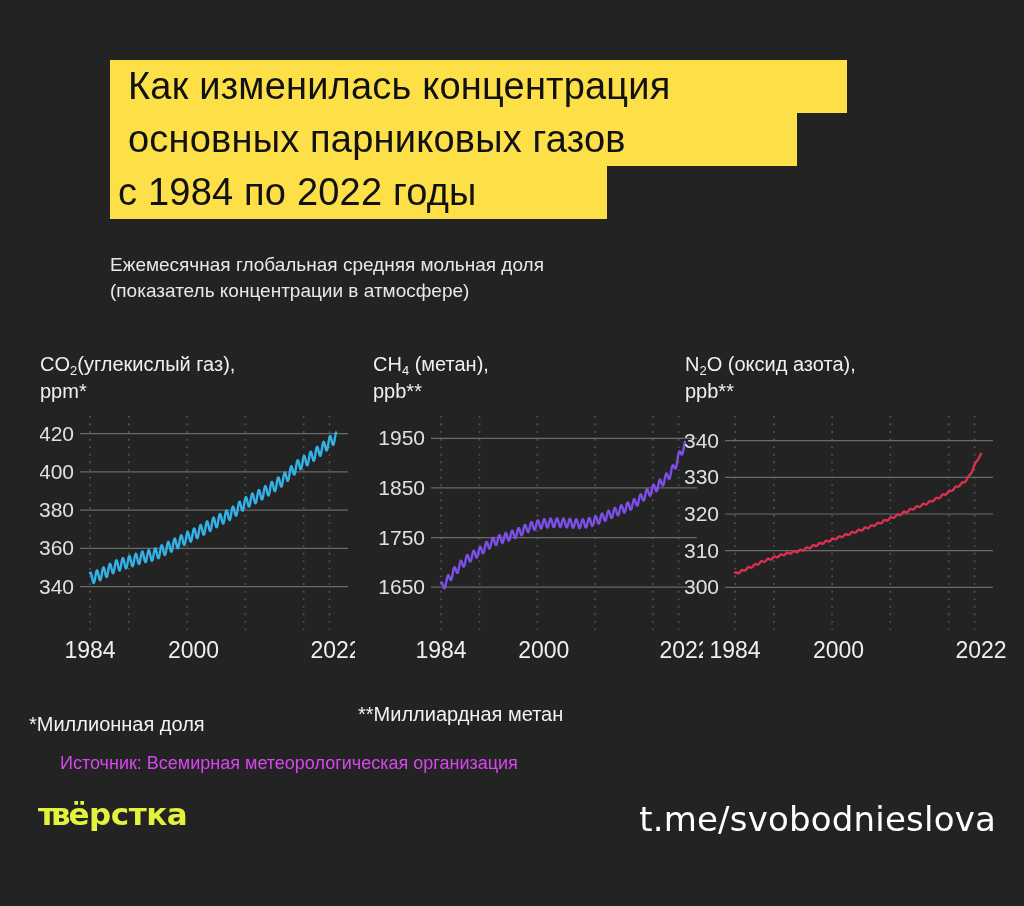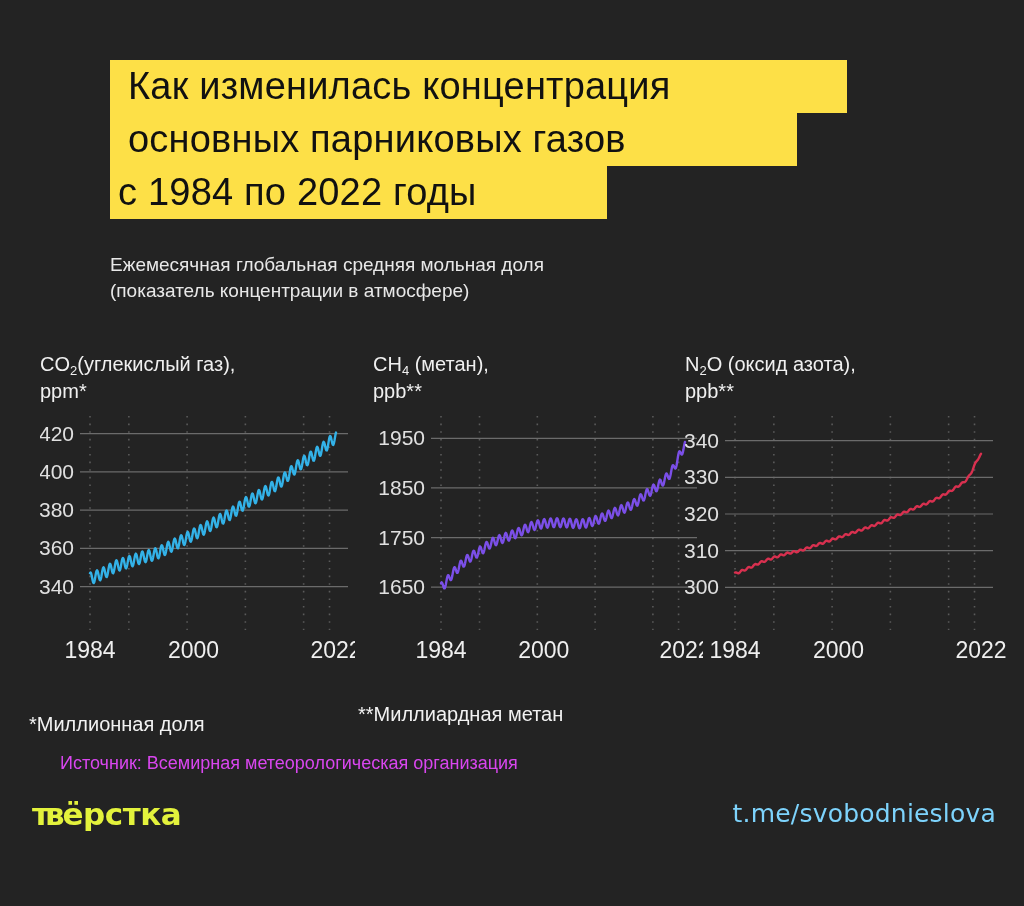--- a/index.html
+++ b/index.html
@@ -109,38 +109,38 @@
     left: 40px;
     top: 753px;
     color: #d946ef;
     font-size: 18px;
     margin-left: 20px;
   }
 
   
   .logo {
     position: absolute;
-    left: 32px;
+    left: 38px;
     top: 796px;
     color: #e3f23c;
     font-size: 31px;
     font-weight: 700;
     letter-spacing: -0.5px;
     font-family: "DejaVu Sans", sans-serif;
   }
   .logo .lig {
     letter-spacing: -5px;
     margin-right: 3px;
   }
   .tg-link {
     position: absolute;
     right: 28px;
     top: 799px;
-    color: #7dd3fc;
-    font-size: 25px;
+    color: #ffffff;
+    font-size: 34px;
     letter-spacing: 0.2px;
     font-family: "DejaVu Sans", sans-serif;
   }
 </style>
 </head>
 <body>
 
 <div class="title-block">
   <span class="title-line l1">Как изменилась концентрация</span>
   <span class="title-line l2">основных парниковых газов</span>

